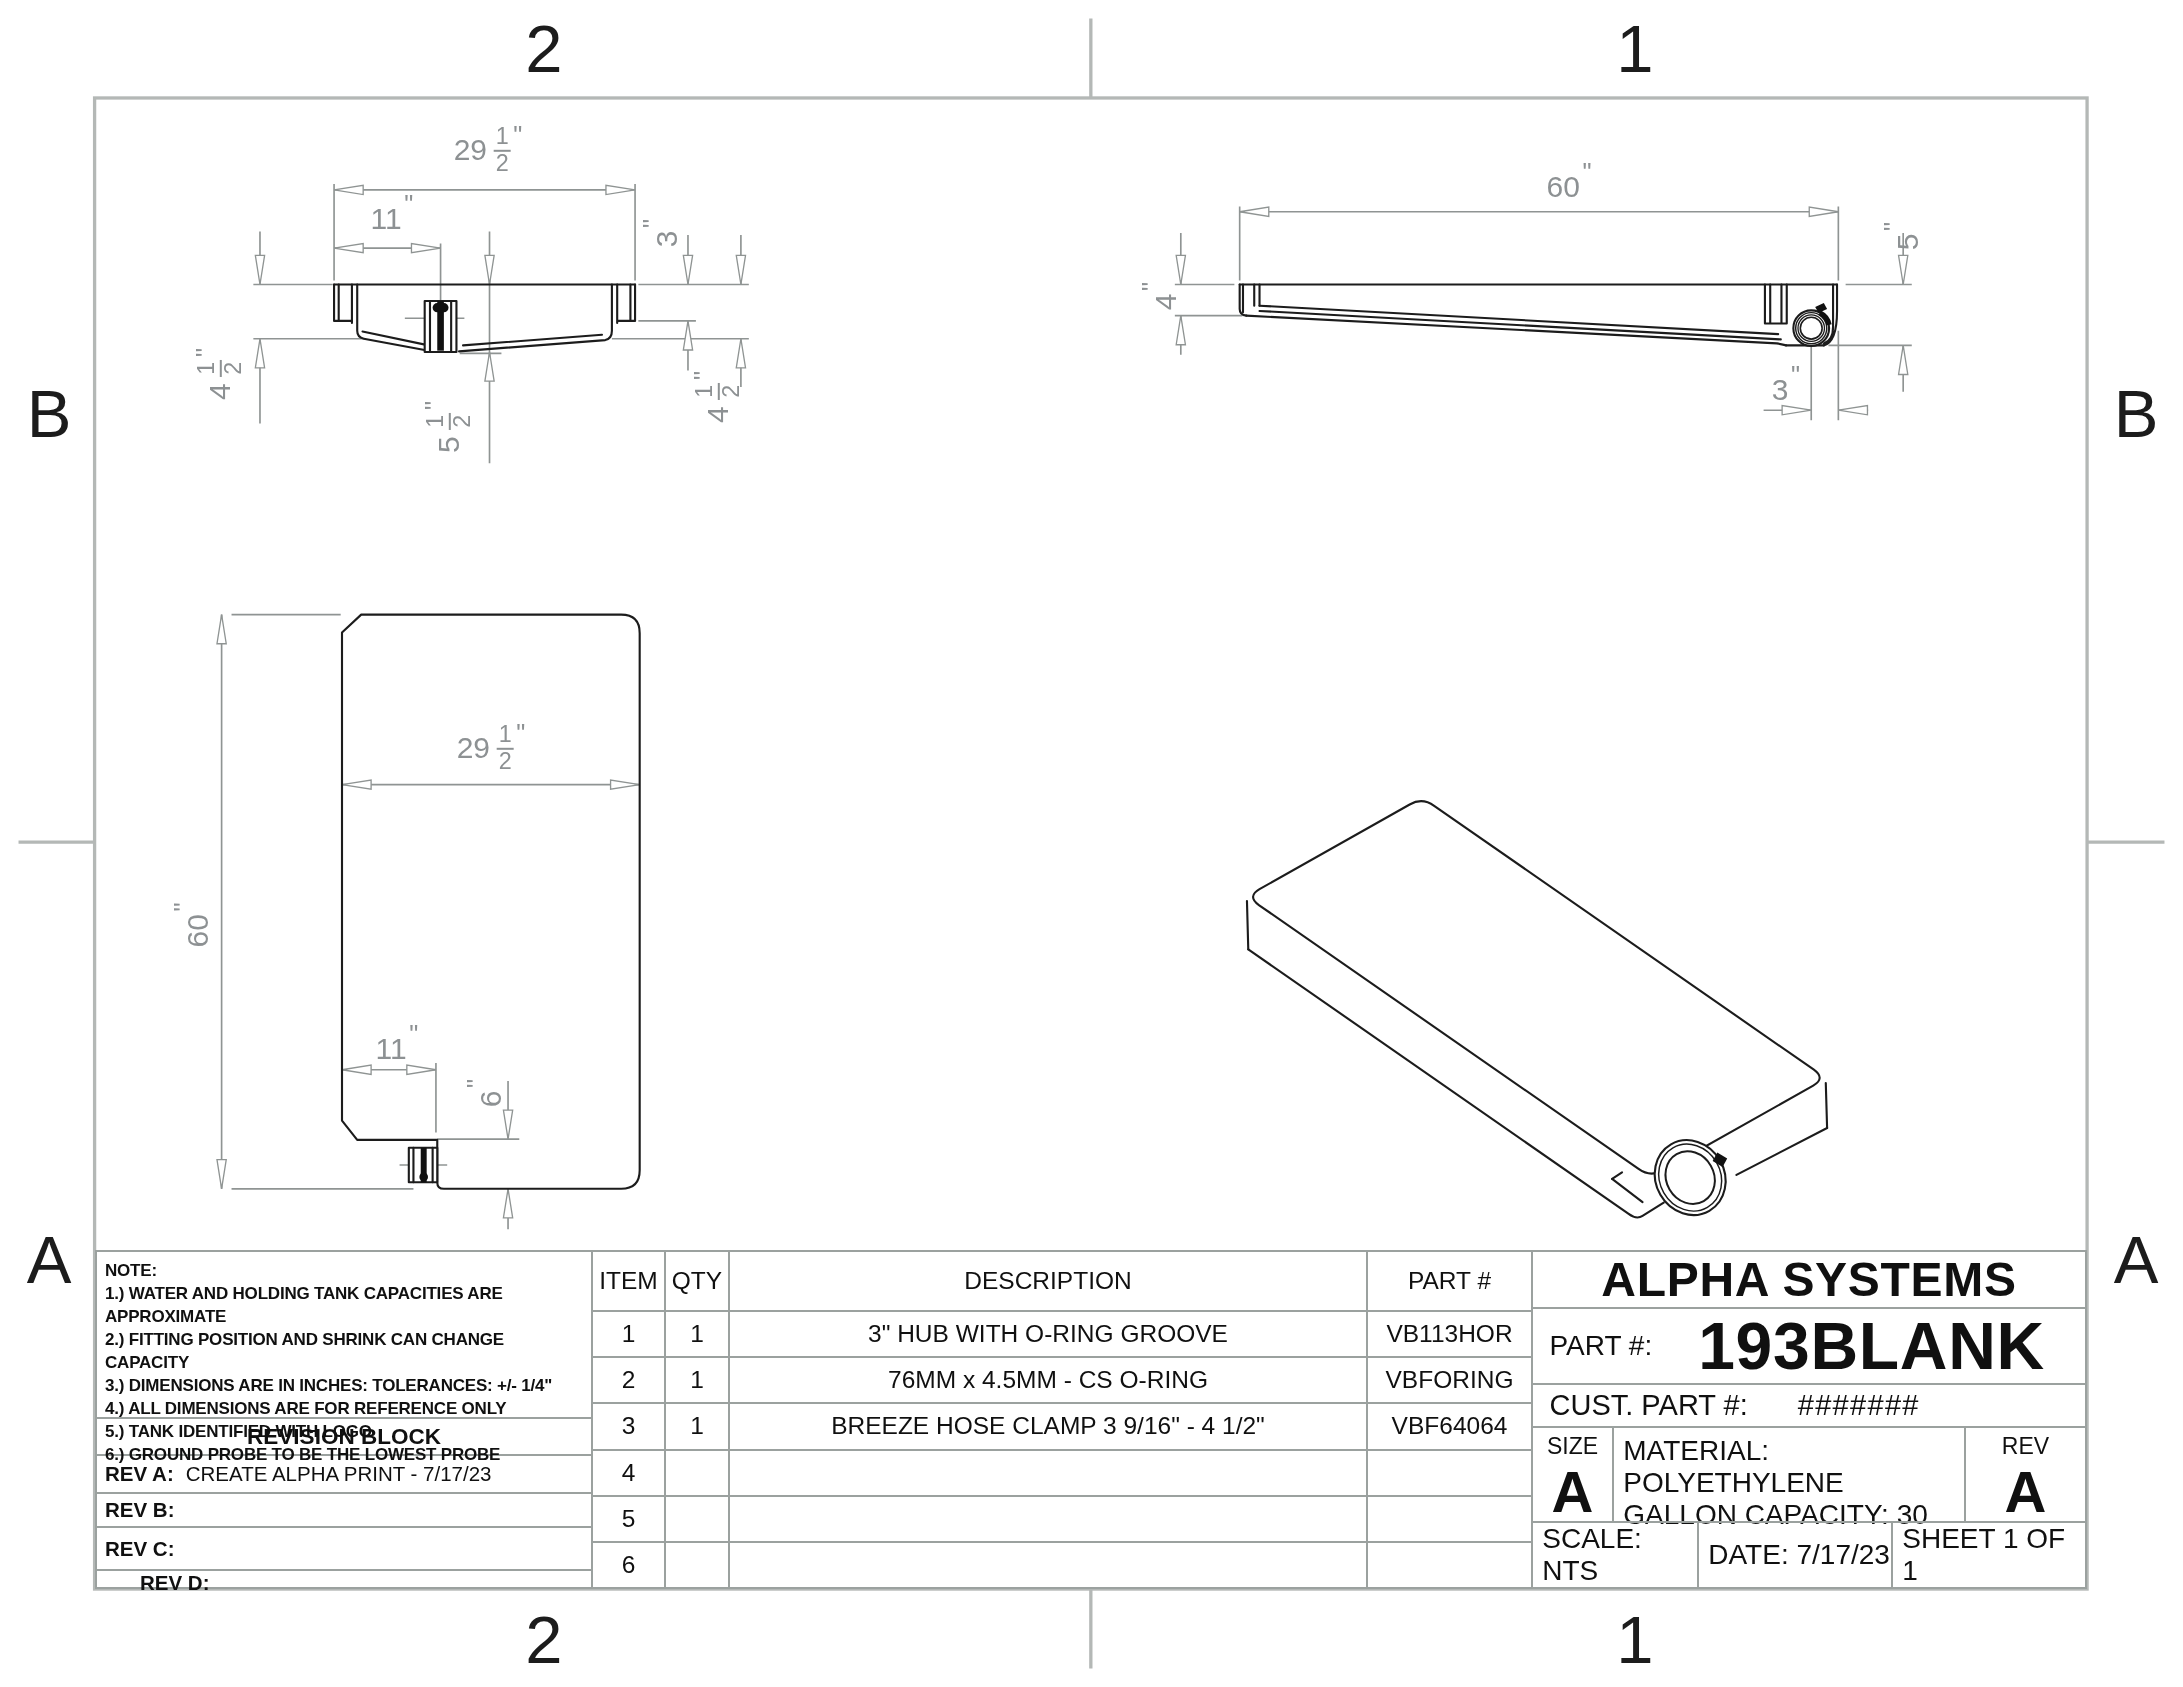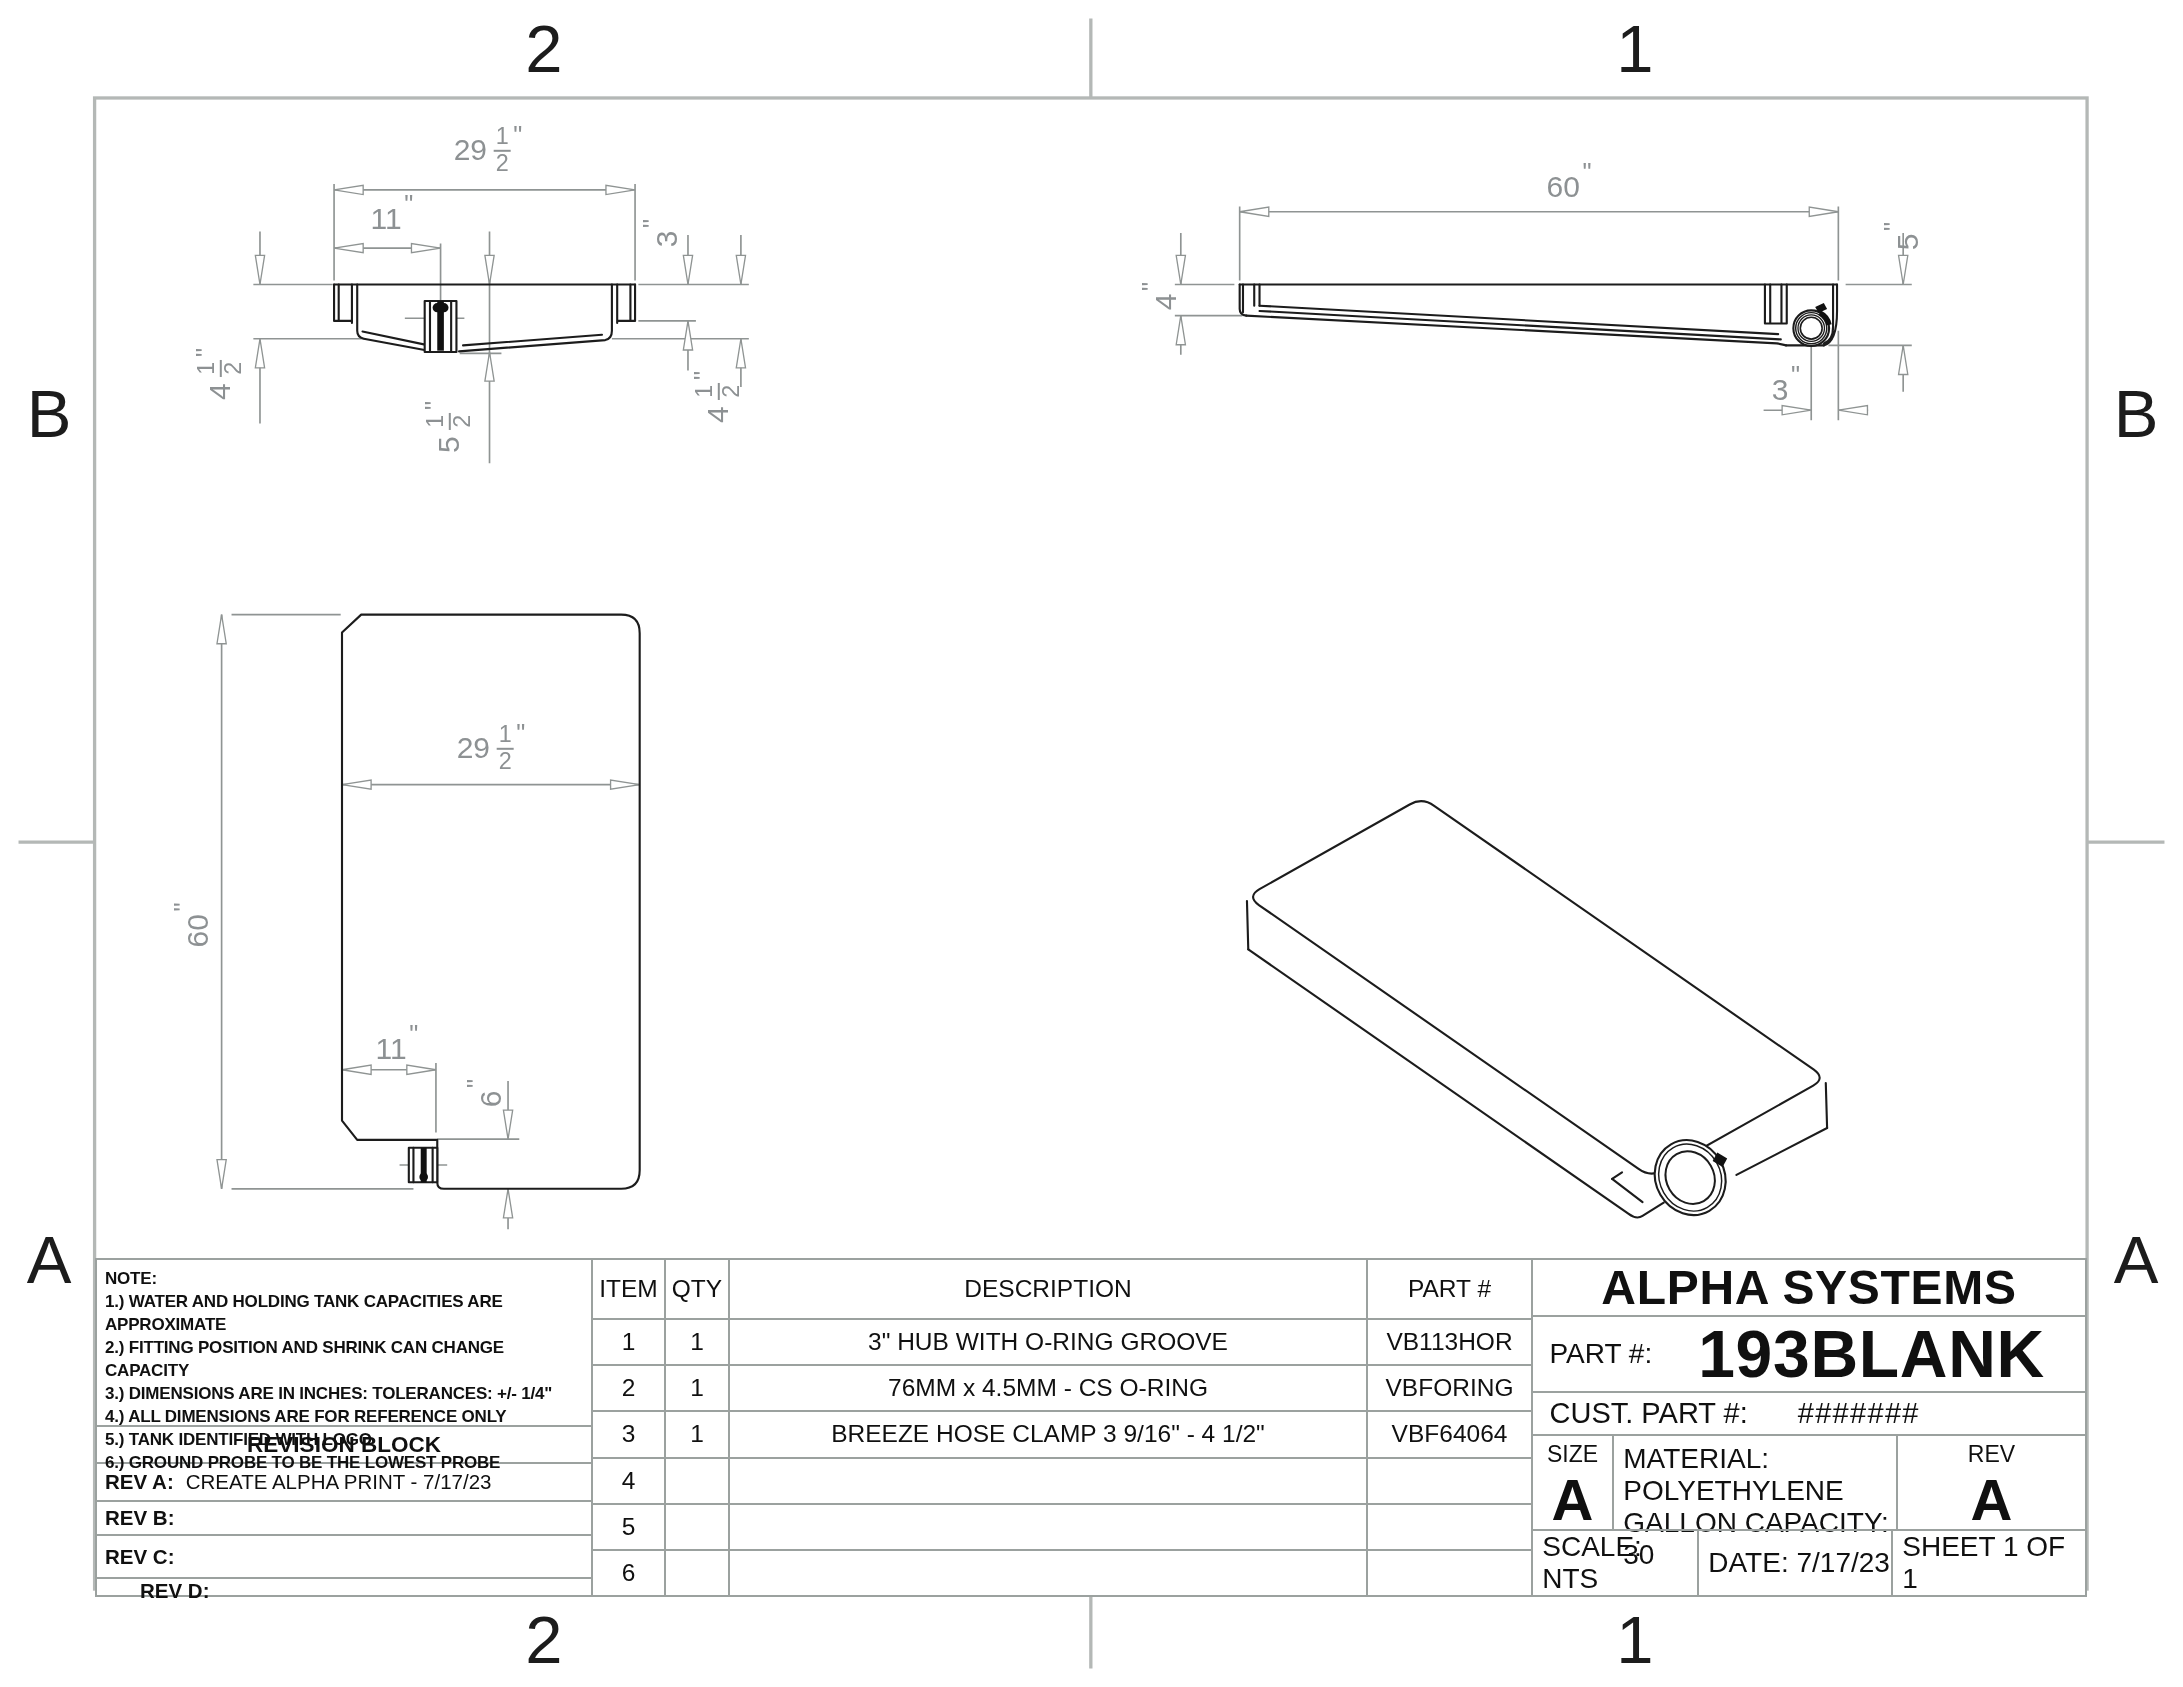--- a/index.html
+++ b/index.html
@@ -7,21 +7,21 @@
   .abs{position:absolute;}
   
   .zone{position:absolute;color:#1c1c1c;font-size:67px;font-weight:400;transform:translate(-50%,-50%);line-height:1;}
   
   .dim{position:absolute;color:#8d9193;font-size:30px;white-space:nowrap;transform:translate(-50%,-50%);line-height:1;display:flex;align-items:center;gap:2.6px;}
   .dim.rot{transform:translate(-50%,-50%) rotate(-90deg);}
   .dim .frac{display:inline-flex;flex-direction:column;align-items:center;font-size:0.78em;line-height:1.02;margin-left:4px;}
   .dim .frac .num{border-bottom:2px solid currentColor;padding:0 2px 0.7px;}
   .dim .unit{position:relative;top:-0.55em;font-size:0.85em;}
   
-  .blk{position:absolute;box-sizing:border-box;border:2px solid #9ba19f;background:#fff;color:#101010;margin-top:8px;}
+  .blk{position:absolute;box-sizing:border-box;border:2px solid #9ba19f;background:#fff;color:#101010;}
   .row{box-sizing:border-box;}
   
   .notes-area{padding:6.6px 0 0 8px;font-weight:bold;font-size:17px;line-height:23px;letter-spacing:-0.2px;}
   .rev-header{border-top:2px solid #9ba19f;font-weight:bold;font-size:22.5px;display:flex;align-items:center;justify-content:center;}
   .rev-row{border-top:2px solid #9ba19f;display:flex;align-items:center;padding-left:8px;font-size:20.5px;}
   .rev-row .lab{font-weight:bold;margin-right:12px;}
   
   .bom-row{display:flex;border-top:2px solid #9ba19f;}
   .bom-row:first-child{border-top:none;}
   .bom-cell{box-sizing:border-box;border-left:2px solid #9ba19f;display:flex;align-items:center;justify-content:center;font-size:24.5px;text-align:center;}
@@ -32,21 +32,21 @@
   .tb-row:first-child{border-top:none;}
   .company{justify-content:center;font-weight:bold;font-size:48px;letter-spacing:0.7px;}
   .partrow .plab{font-size:28px;margin-left:16.5px;}
   .partrow .pval{font-weight:bold;font-size:66px;letter-spacing:0.7px;margin-left:46px;}
   .custrow{font-size:29px;}
   .custrow .plab{margin-left:16.5px;}
   .custrow .pval{margin-left:50px;letter-spacing:1.3px;}
   .sizerow{padding:0;}
   .size-cell,.rev-cell{box-sizing:border-box;height:100%;display:flex;flex-direction:column;align-items:center;justify-content:space-between;padding:5.3px 0 2.6px;}
   .size-cell{width:79px;}
-  .mat-cell{box-sizing:border-box;width:286px;height:100%;border-left:2px solid #9ba19f;border-right:2px solid #9ba19f;display:flex;flex-direction:column;justify-content:space-between;padding:6.6px 0 5.3px 9.3px;font-size:28px;}
+  .mat-cell{box-sizing:border-box;width:354px;height:100%;border-left:2px solid #9ba19f;border-right:2px solid #9ba19f;display:flex;flex-direction:column;justify-content:space-between;padding:6.6px 0 5.3px 9.3px;font-size:28px;}
   .rev-cell{flex:1;}
   .lab-sm{font-size:23px;}
   .big-a{font-weight:bold;font-size:58px;line-height:0.9;}
   .scalerow{padding:0;}
   .sc-cell{box-sizing:border-box;height:100%;display:flex;align-items:center;padding-left:9.3px;font-size:28px;}
   .sc-scale{width:164px;}
   .sc-date{width:194px;border-left:2px solid #9ba19f;}
   .sc-sheet{flex:1;border-left:2px solid #9ba19f;}
 </style>
 </head>

